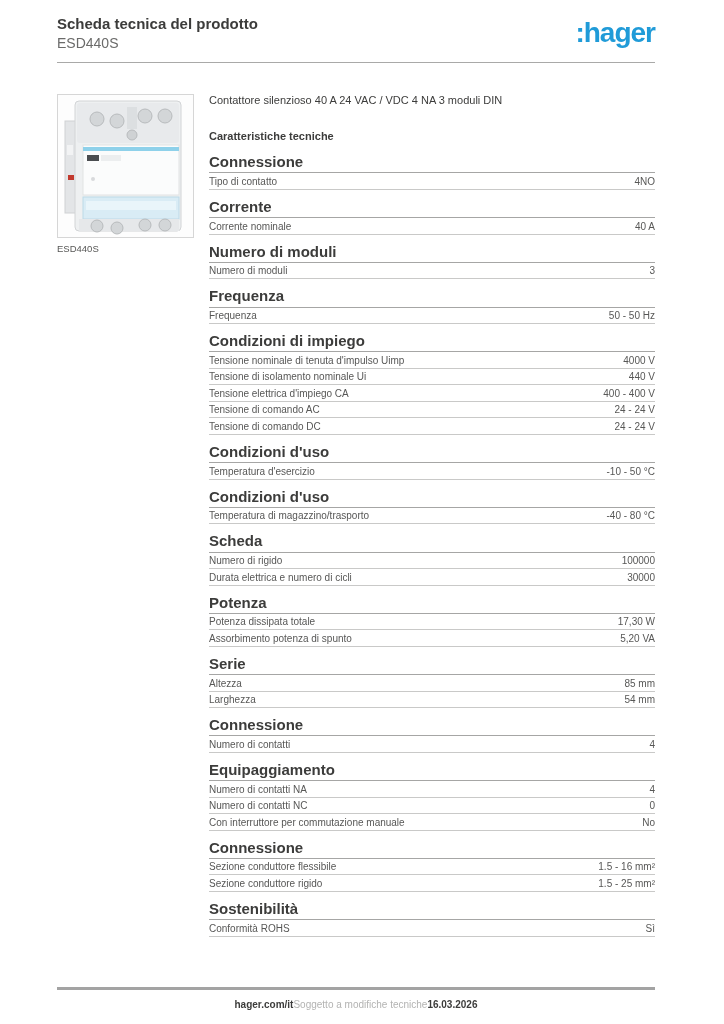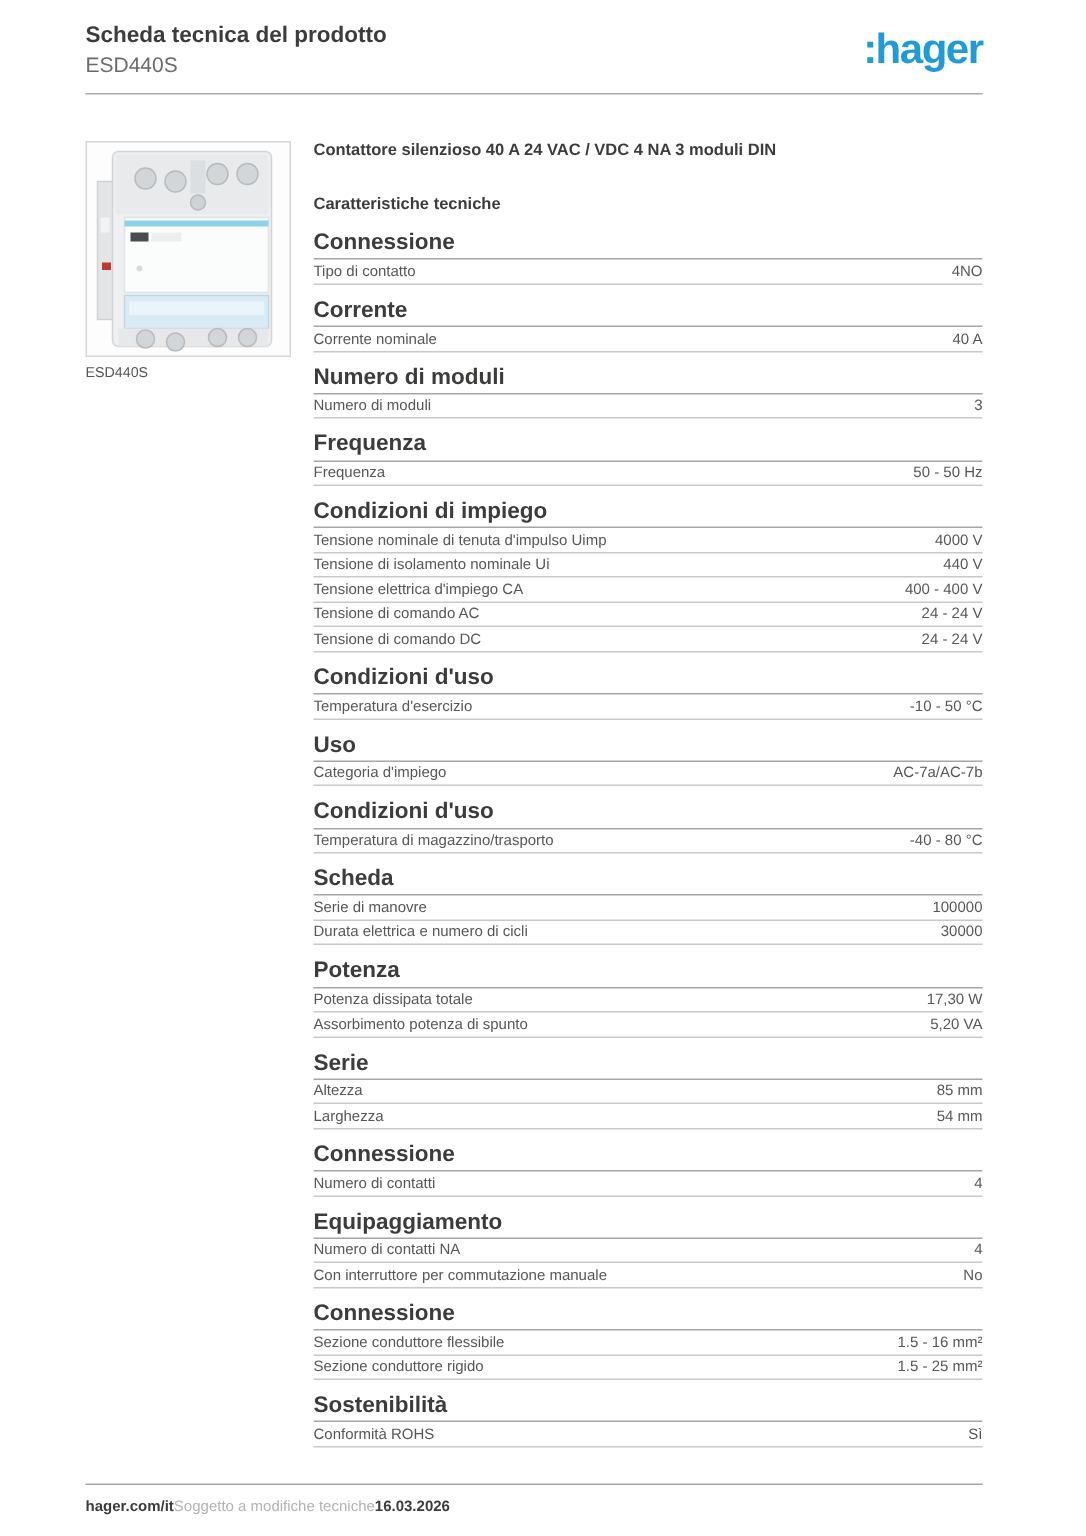--- a/index.html
+++ b/index.html
@@ -37,43 +37,43 @@
   .left-col { width: 137px; flex-shrink: 0; margin-right: 15px; }
   .image-box {
     width: 137px; height: 144px;
     border: 1px solid #d6d6d6;
     background: #fdfdfd;
     display: flex; align-items: center; justify-content: center;
   }
   .image-caption { font-size: 9.5px; color: #575756; margin-top: 5px; }
 
   .right-col { flex: 1; min-width: 0; }
-  .description { font-size: 11px; font-weight: bold; color: #3c3c3b; margin-bottom: 23px; line-height: 1.2; }
+  .description { font-size: 11px; font-weight: normal; color: #3c3c3b; margin-bottom: 23px; line-height: 1.2; }
   .specs-title { font-size: 11px; font-weight: bold; color: #3c3c3b; margin-bottom: 11px; }
 
   .spec-section { margin-bottom: 8px; }
   .spec-heading {
     font-size: 15px; font-weight: bold; color: #3c3c3b;
     line-height: 1.15; padding-bottom: 2px;
     border-bottom: 1px solid #a6a6a5;
   }
   .spec-row {
     display: flex; justify-content: space-between; align-items: baseline;
     font-size: 10px; color: #575756;
     line-height: 1.15; padding: 2.5px 0 1.5px;
     border-bottom: 1px solid #c9c9c8;
   }
   .spec-label { white-space: nowrap; }
   .spec-value { white-space: nowrap; text-align: right; }
 
   
   .footer {
     position: absolute; left: 57px; right: 52px; bottom: 14px;
-    border-top: 1px solid #a3a3a3; padding-top: 9px;
-    display: flex; justify-content: flex-start; align-items: baseline;
+    border-top: 3px solid #a3a3a3; padding-top: 9px;
+    display: flex; justify-content: center; align-items: baseline;
     font-size: 10px;
   }
   .footer-site { font-weight: bold; color: #3c3c3b; text-decoration: none; }
   .footer-note { color: #b3b3b2; }
   .footer-date { font-weight: bold; color: #3c3c3b; }
 </style>
 </head>
 <body>
 
 <div class="page">
@@ -205,45 +205,36 @@
   <section class="spec-section">
     <h3 class="spec-heading">Condizioni d'uso</h3>
     <div class="spec-rows">
   <div class="spec-row">
     <span class="spec-label">Temperatura d'esercizio</span>
     <span class="spec-value">-10 - 50 °C</span>
   </div>
 </div>
   </section>
 
-  <section class="spec-section">
-    <h3 class="spec-heading">Uso</h3>
-    <div class="spec-rows">
-  <div class="spec-row">
-    <span class="spec-label">Categoria d'impiego</span>
-    <span class="spec-value">AC-7a/AC-7b</span>
-  </div>
-</div>
-  </section>
 
   <section class="spec-section">
     <h3 class="spec-heading">Condizioni d'uso</h3>
     <div class="spec-rows">
   <div class="spec-row">
     <span class="spec-label">Temperatura di magazzino/trasporto</span>
     <span class="spec-value">-40 - 80 °C</span>
   </div>
 </div>
   </section>
 
   <section class="spec-section">
     <h3 class="spec-heading">Scheda</h3>
     <div class="spec-rows">
   <div class="spec-row">
-    <span class="spec-label">Serie di manovre</span>
+    <span class="spec-label">Numero di rigido</span>
     <span class="spec-value">100000</span>
   </div>
 
   <div class="spec-row">
     <span class="spec-label">Durata elettrica e numero di cicli</span>
     <span class="spec-value">30000</span>
   </div>
 </div>
   </section>
 
@@ -289,20 +280,24 @@
   </section>
 
   <section class="spec-section">
     <h3 class="spec-heading">Equipaggiamento</h3>
     <div class="spec-rows">
   <div class="spec-row">
     <span class="spec-label">Numero di contatti NA</span>
     <span class="spec-value">4</span>
   </div>
 
+  <div class="spec-row">
+    <span class="spec-label">Numero di contatti NC</span>
+    <span class="spec-value">0</span>
+  </div>
 
   <div class="spec-row">
     <span class="spec-label">Con interruttore per commutazione manuale</span>
     <span class="spec-value">No</span>
   </div>
 </div>
   </section>
 
   <section class="spec-section">
     <h3 class="spec-heading">Connessione</h3>

